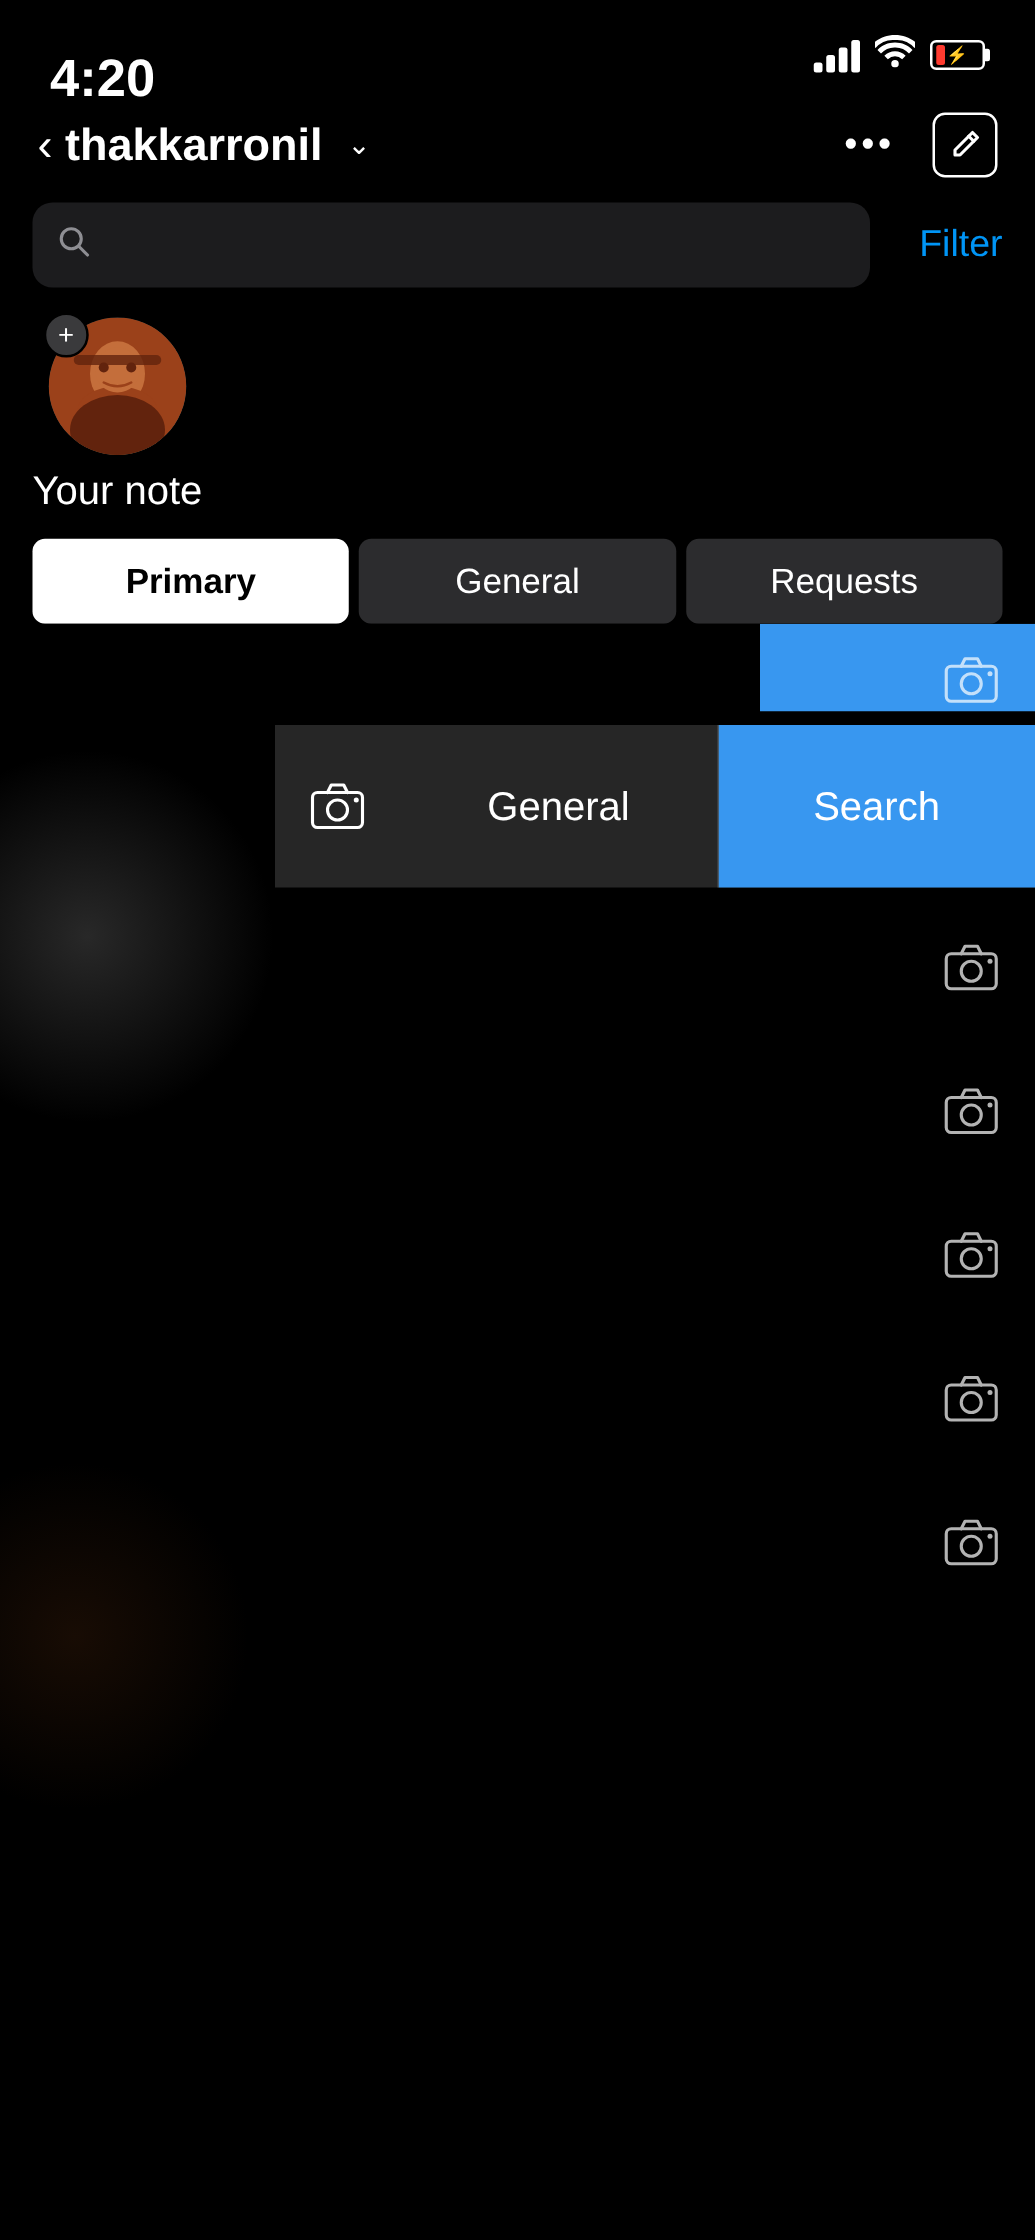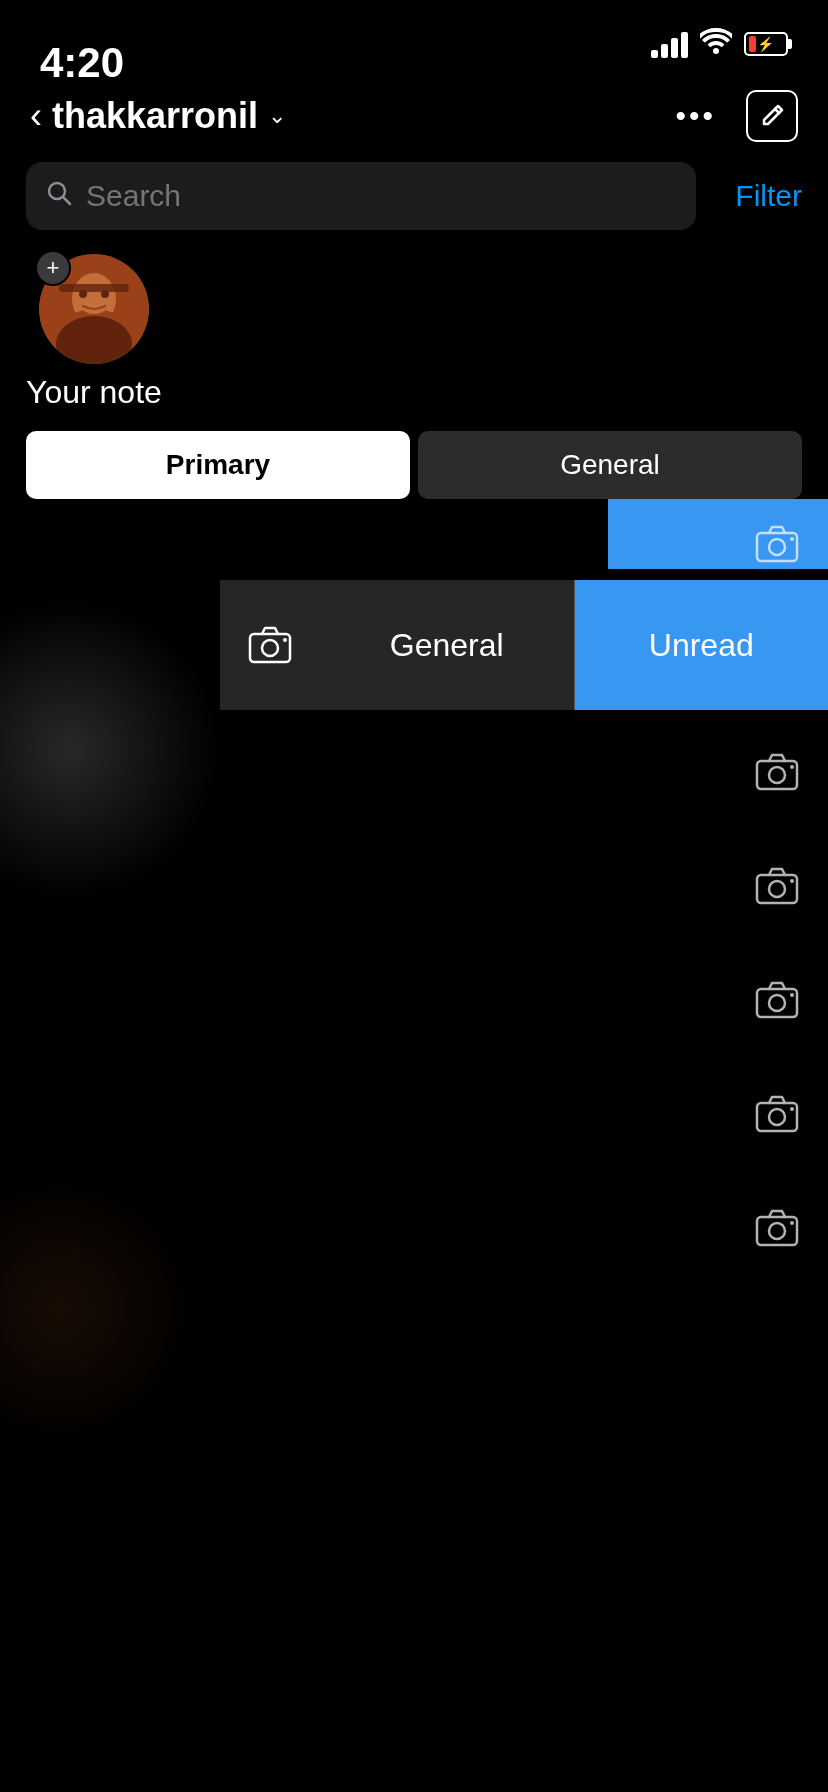--- a/index.html
+++ b/index.html
@@ -113,21 +113,21 @@
 
     .back-arrow {
       font-size: 36px;
       color: #ffffff;
       cursor: pointer;
     }
 
     .username-container {
       display: flex;
       align-items: center;
-      gap: 10px;
+      gap: 20px;
     }
 
     .username {
       font-size: 36px;
       font-weight: 700;
       color: #ffffff;
     }
 
     .dropdown-arrow {
       font-size: 22px;
@@ -453,21 +453,20 @@
 </div>
 
 <div class="search-container">
   <div class="search-bar">
     <span class="search-bar-icon">
       <svg width="26" height="26" viewBox="0 0 26 26" fill="none" stroke="#8e8e93" stroke-width="2.5" stroke-linecap="round">
         <circle cx="11" cy="11" r="8"></circle>
         <line x1="17" y1="17" x2="24" y2="24"></line>
       </svg>
     </span>
-    <input class="search-input" type="text" readonly="" placeholder="Search" style="">
   </div>
   <span class="filter-btn">Filter</span>
 </div>
 
 <div class="stories-section">
   <div class="story-item">
     <div class="story-avatar-wrapper">
       <div class="add-button">
         <span>+</span>
       </div>
@@ -495,37 +494,40 @@
   </div>
 </div>
 
 <div class="tab-nav">
   <div class="tab-item active">
     <span>Primary</span>
   </div>
   <div class="tab-item inactive">
     <span>General</span>
   </div>
+  <div class="tab-item inactive">
+    <span>Requests</span>
+  </div>
 </div>
 
 <div class="dropdown-overlay">
   <div class="dropdown-menu">
     <div class="dropdown-camera">
       <svg class="camera-icon-svg" viewBox="0 0 50 50" fill="none" stroke="white" stroke-width="2.5" stroke-linecap="round" stroke-linejoin="round">
         <rect x="5" y="14" width="40" height="28" rx="4"></rect>
         <circle cx="25" cy="28" r="8"></circle>
         <path d="M17 14l3-6h10l3 6"></path>
         <circle cx="40" cy="20" r="2" fill="white" stroke="none"></circle>
       </svg>
     </div>
     <div class="dropdown-general">
       <span>General</span>
     </div>
     <div class="dropdown-unread">
-      <span>Unread</span>
+      <span>Search</span>
     </div>
   </div>
 </div>
 
 <div class="main-content">
   <div class="blur-spot-left"></div>
   <div class="blur-spot-bottom"></div>
 
   <div class="unread-blue-top"></div>
 

